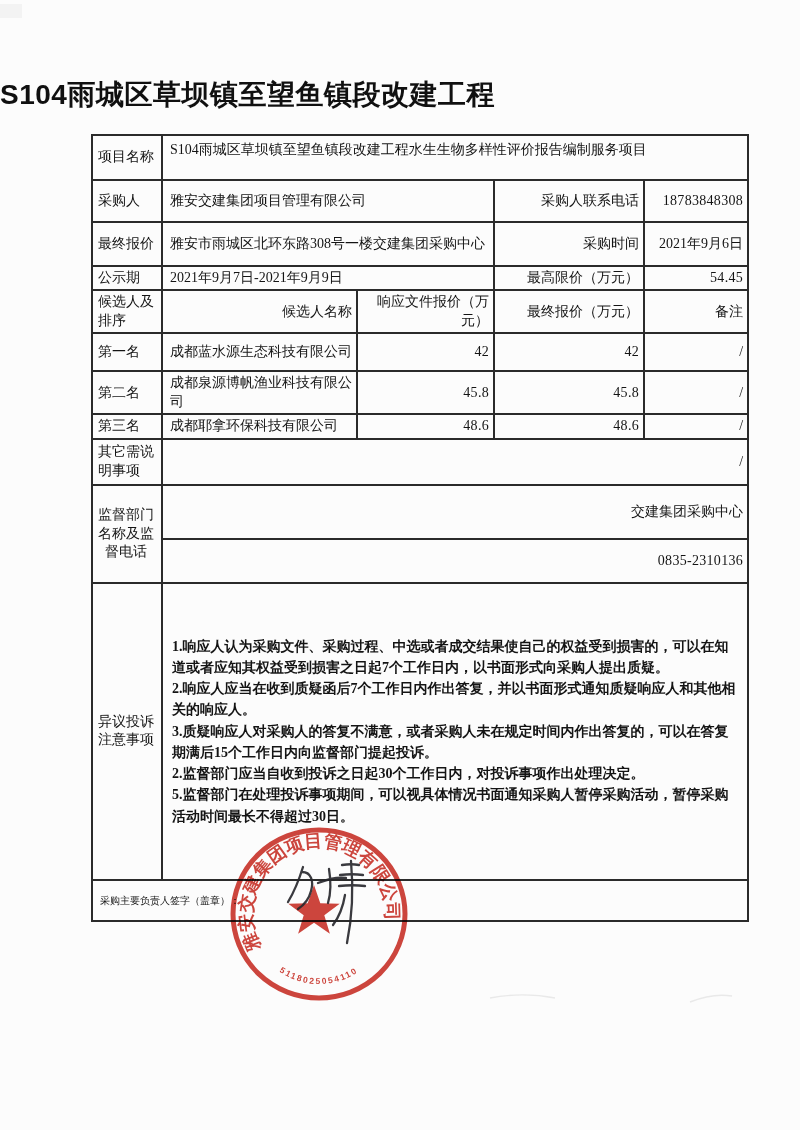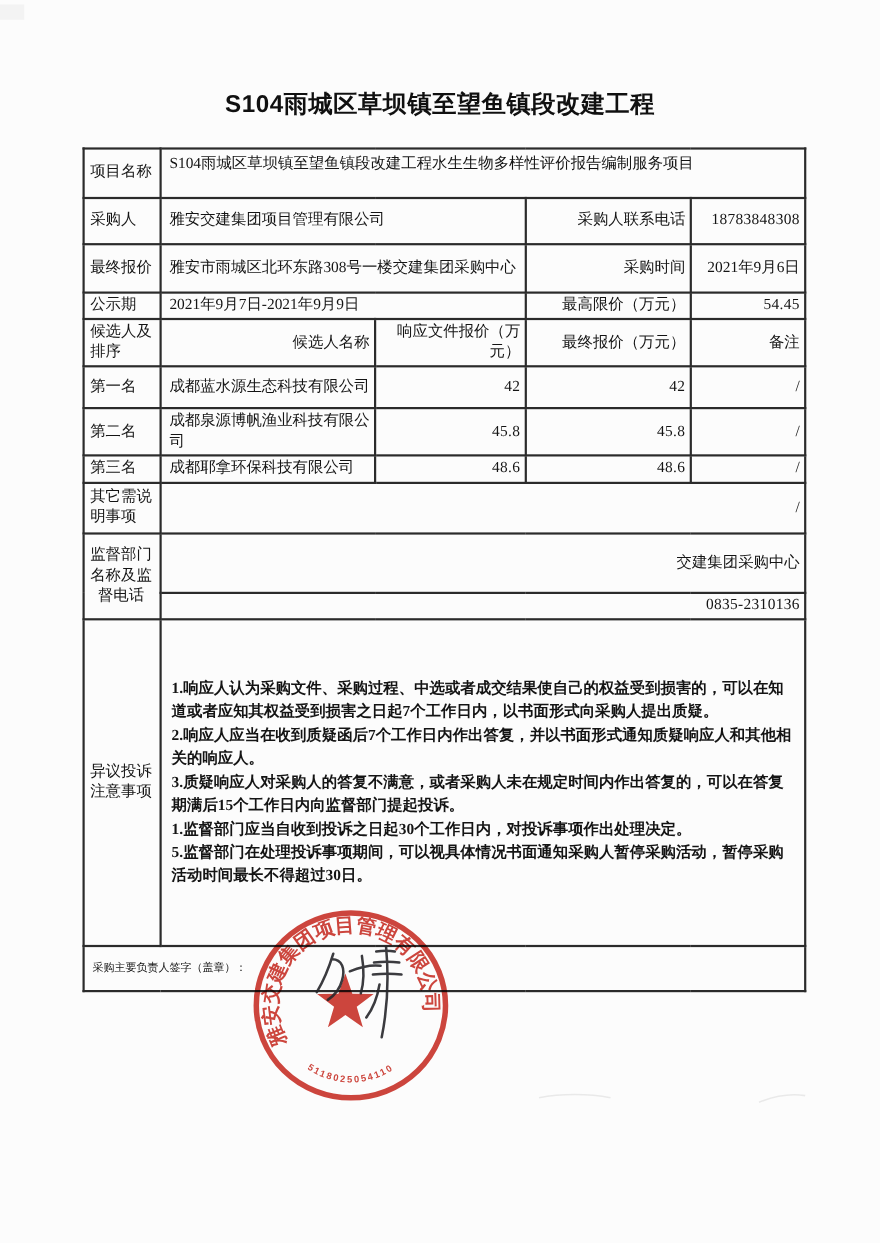--- a/index.html
+++ b/index.html
@@ -1,23 +1,23 @@
 <!DOCTYPE html>
 <html><head>
 <meta charset="utf-8">
 <style>
   html,body{margin:0;padding:0;background:#e9e9e9;}
   .page{position:relative;width:800px;height:1130px;background:#fcfcfc;
         font-family:"Liberation Serif",serif;color:#1c1c1c;overflow:hidden;
         box-shadow:0 0 4px rgba(0,0,0,.2);}
   .corner-artifact{position:absolute;left:0;top:4px;width:22px;height:14px;background:#f3f3f3;}
-  .doc-title{position:absolute;top:82px;left:0;width:100%;text-align:center;
+  .doc-title{position:absolute;top:82px;left:0;width:100%;
              font-family:"Liberation Sans",sans-serif;font-weight:700;
-             font-size:22px;line-height:25px;color:#101010;letter-spacing:.5px;}
-  table.main{position:absolute;left:75px;top:134px;width:656px;
+             font-size:28px;line-height:25px;color:#101010;letter-spacing:.5px;}
+  table.main{position:absolute;left:91px;top:134px;width:656px;
              border-collapse:collapse;table-layout:fixed;}
   td{border:2px solid #2b2b2b;font-size:14px;line-height:1.32;color:#141414;
      padding:2px 4px;overflow:hidden;vertical-align:middle;}
   .lbl{text-align:left;padding-left:5px;}
   .lblc{text-align:center;padding-left:2px;}
   .ctr{text-align:right;}
   .lft{text-align:left;padding-left:7px;}
   .top{vertical-align:top;padding-top:5px;}
   .obj{padding:8px 9px;line-height:1.52;text-align:left;vertical-align:middle;font-weight:bold;}
   .obj-line{margin:0;}
@@ -108,31 +108,31 @@
 
     <tr style="height:46px">
       <td class="lbl">其它需说明事项</td>
       <td class="ctr" colspan="4">/</td>
     </tr>
 
     <tr style="height:54px">
       <td class="lblc" rowspan="2">监督部门名称及监督电话</td>
       <td class="ctr" colspan="4">交建集团采购中心</td>
     </tr>
-    <tr style="height:24px">
+    <tr style="height:44px">
       <td class="ctr num" colspan="4">0835-2310136</td>
     </tr>
 
     <tr style="height:297px">
       <td class="lblc">异议投诉注意事项</td>
       <td class="obj" colspan="4">
         <p class="obj-line">1.响应人认为采购文件、采购过程、中选或者成交结果使自己的权益受到损害的，可以在知道或者应知其权益受到损害之日起7个工作日内，以书面形式向采购人提出质疑。</p>
         <p class="obj-line">2.响应人应当在收到质疑函后7个工作日内作出答复，并以书面形式通知质疑响应人和其他相关的响应人。</p>
         <p class="obj-line">3.质疑响应人对采购人的答复不满意，或者采购人未在规定时间内作出答复的，可以在答复期满后15个工作日内向监督部门提起投诉。</p>
-        <p class="obj-line">1.监督部门应当自收到投诉之日起30个工作日内，对投诉事项作出处理决定。</p>
+        <p class="obj-line">2.监督部门应当自收到投诉之日起30个工作日内，对投诉事项作出处理决定。</p>
         <p class="obj-line">5.监督部门在处理投诉事项期间，可以视具体情况书面通知采购人暂停采购活动，暂停采购活动时间最长不得超过30日。</p>
       </td>
     </tr>
 
     <tr style="height:41px">
       <td class="sig-cell" colspan="5">采购主要负责人签字（盖章）：</td>
     </tr>
   </tbody>
     </table>
 

